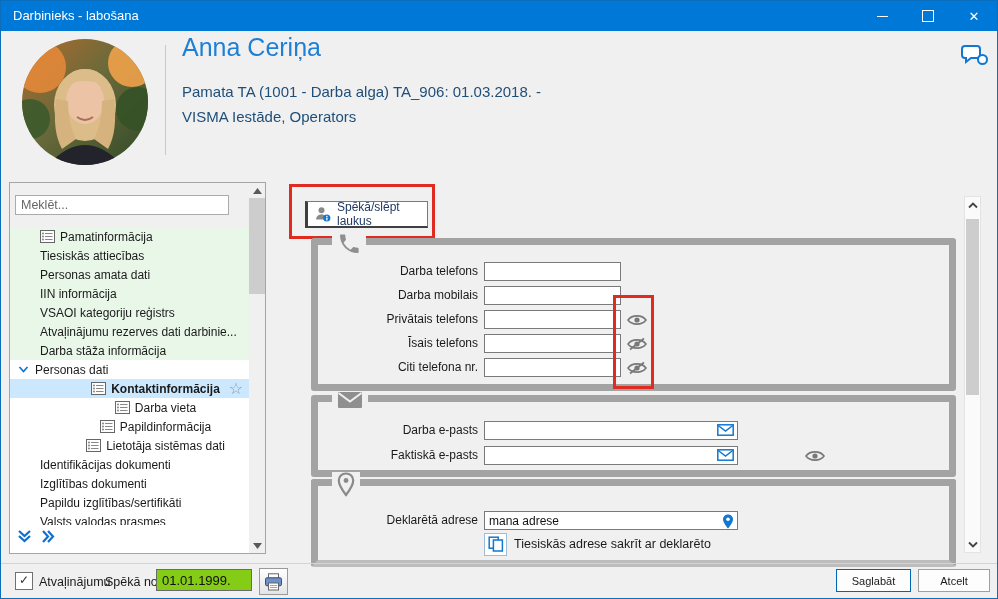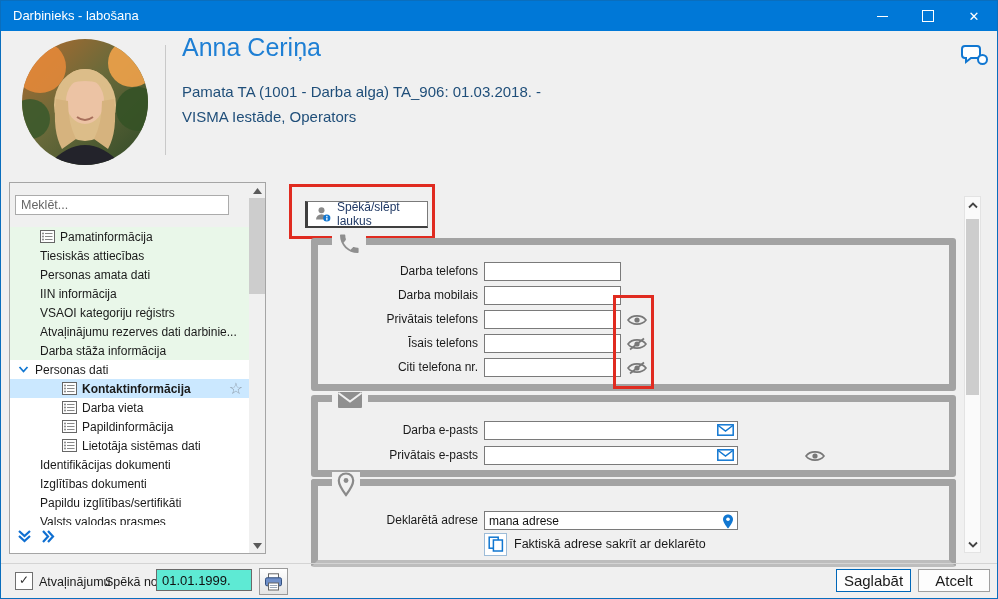--- a/index.html
+++ b/index.html
@@ -29,21 +29,21 @@
   .search-input{position:absolute;left:5px;top:12px;width:214px;height:20px;border:1px solid #ababab;font-size:12.5px;padding:0 5px;font-family:"Liberation Sans",sans-serif;color:#333;background:#fff;box-sizing:border-box;}
   .search-input::placeholder{color:#666;}
   .tree{position:absolute;left:0;top:44px;right:16px;bottom:28px;overflow:hidden;}
   .tree-row{height:19px;display:flex;align-items:center;font-size:12px;color:#1a1a1a;white-space:nowrap;position:relative;cursor:default;}
   .tree-row.green{background:#e9f7e9;}
   .tree-row.selected{background:#cbe8ff;font-weight:bold;}
   .tree-row .ticon{margin-right:5px;flex:0 0 auto;display:inline-flex;}
   .tree-row .chev{margin-right:6px;flex:0 0 auto;display:inline-flex;}
   .lvl0{padding-left:8px;}
   .lvl1{padding-left:30px;}
-  .lvl2{padding-left:52px;}
+  .lvl2{padding-left:52px;justify-content:center;}
   .star{position:absolute;right:6px;top:0;font-size:16px;color:#8b98a5;font-weight:normal;line-height:19px;}
   .side-chevrons{position:absolute;left:7px;bottom:5px;display:flex;gap:9px;}
   .sb-scroll{position:absolute;right:0;top:0;width:16px;height:100%;background:#f0f0f0;}
   .sb-arrow{position:absolute;left:0;width:16px;height:15px;display:flex;align-items:center;justify-content:center;}
   .sb-thumb{position:absolute;left:0;top:15px;width:16px;height:96px;background:#cdcdcd;}
 
   
   .ann-box{position:absolute;border:3px solid #e02b20;pointer-events:none;}
   .ann1{left:288px;top:183px;width:140px;height:49px;}
   .ann2{left:612px;top:294px;width:35px;height:88px;}
@@ -69,23 +69,23 @@
 
   .main-scroll{position:absolute;left:963px;top:195px;width:17px;height:357px;background:#fafafa;border:1px solid #e3e3e3;box-sizing:border-box;}
   .ms-arrow{position:absolute;left:0;width:15px;height:16px;display:flex;align-items:center;justify-content:center;}
   .ms-thumb{position:absolute;left:1px;top:22px;width:13px;height:176px;background:#cdcdcd;}
 
   
   .footer-sep{position:absolute;left:0;top:562px;width:100%;height:1px;background:#d4d4d4;}
   .checkbox{position:absolute;left:14px;top:571px;width:16px;height:16px;border:1px solid #707070;background:#fff;font-size:12px;line-height:15px;text-align:center;color:#333;cursor:pointer;}
   .lbl-approved{position:absolute;left:38px;top:574px;font-size:12.5px;color:#1a1a1a;}
   .lbl-validfrom{position:absolute;left:104px;top:574px;font-size:12.5px;color:#1a1a1a;}
-  .date-input{position:absolute;left:155px;top:568px;width:96px;height:22px;border:1px solid #6a6a6a;font-family:"Liberation Sans",sans-serif;font-size:13px;padding:0 5px;box-sizing:border-box;color:#111;background:#5eead4;}
+  .date-input{position:absolute;left:155px;top:568px;width:96px;height:22px;border:1px solid #6a6a6a;font-family:"Liberation Sans",sans-serif;font-size:13px;padding:0 5px;box-sizing:border-box;color:#111;background:#84cc16;}
   .print-btn{position:absolute;left:258px;top:567px;width:27px;height:25px;border:1px solid #9a9a9a;background:linear-gradient(#ffffff,#e4e4e4);display:flex;align-items:center;justify-content:center;cursor:pointer;}
-  .btn{position:absolute;top:568px;height:23px;background:#fdfdfd;font-family:"Liberation Sans",sans-serif;font-size:15px;color:#1a1a1a;display:flex;align-items:center;justify-content:center;cursor:pointer;box-sizing:border-box;}
+  .btn{position:absolute;top:568px;height:23px;background:#fdfdfd;font-family:"Liberation Sans",sans-serif;font-size:11px;color:#1a1a1a;display:flex;align-items:center;justify-content:center;cursor:pointer;box-sizing:border-box;}
   .btn-save{left:835px;width:75px;border:1px solid #0067b8;}
   .btn-cancel{left:917px;width:72px;border:1px solid #a0a0a0;}
 </style>
 </head>
 <body>
 
 <div class="window">
 
   <div class="titlebar">
     <span class="title-text">Darbinieks - labošana</span>
@@ -357,21 +357,21 @@
           <label class="flabel">Darba e-pasts</label>
           <span class="iwrap">
             <input class="tinput" type="text" value="" style="">
             <span class="in-icon"><svg width="17" height="12" viewBox="0 0 17 12">
                 <rect x="0.8" y="0.8" width="15.4" height="10.4" fill="#fff" stroke="#1177d1" stroke-width="1.5"></rect>
                 <path d="M1.2 1.5 L8.5 7 L15.8 1.5" stroke="#1177d1" stroke-width="1.5" fill="none"></path>
               </svg></span>
           </span>
         </div>
         <div class="frow" style="top: 44px;">
-          <label class="flabel">Privātais e-pasts</label>
+          <label class="flabel">Faktiskā e-pasts</label>
           <span class="iwrap">
             <input class="tinput" type="text" value="" style="">
             <span class="in-icon"><svg width="17" height="12" viewBox="0 0 17 12">
                 <rect x="0.8" y="0.8" width="15.4" height="10.4" fill="#fff" stroke="#1177d1" stroke-width="1.5"></rect>
                 <path d="M1.2 1.5 L8.5 7 L15.8 1.5" stroke="#1177d1" stroke-width="1.5" fill="none"></path>
               </svg></span>
           </span>
           <span class="eye eye-mail">
             <svg width="20" height="14" viewBox="0 0 20 14">
               <path d="M1 7 C5 1.5 15 1.5 19 7 C15 12.5 5 12.5 1 7 Z" fill="none" stroke="#787878" stroke-width="1.6"></path>
@@ -401,21 +401,21 @@
         </span>
       </span>
     </div>
     <div class="copy-row">
       <span class="copy-btn">
         <svg width="16" height="16" viewBox="0 0 16 16">
             <rect x="1.2" y="1.2" width="9" height="11" fill="#fff" stroke="#1177d1" stroke-width="1.5"></rect>
             <rect x="5.4" y="4" width="9" height="11" fill="#fff" stroke="#1177d1" stroke-width="1.5"></rect>
           </svg>
       </span>
-      <span class="copy-label">Faktiskā adrese sakrīt ar deklarēto</span>
+      <span class="copy-label">Tiesiskās adrese sakrīt ar deklarēto</span>
     </div>
   </div>
 
   <div class="main-scroll">
     <div class="ms-arrow" style="top:0;">
         <svg width="10" height="7" viewBox="0 0 10 7">
           <polyline points="1,5.5 5,1.5 9,5.5" fill="none" stroke="#444" stroke-width="1.8"></polyline>
         </svg>
       </div>
     <div class="ms-thumb"></div>

